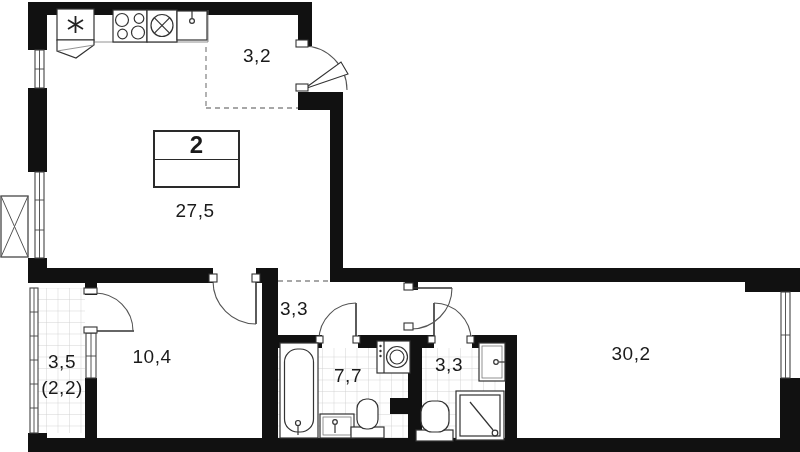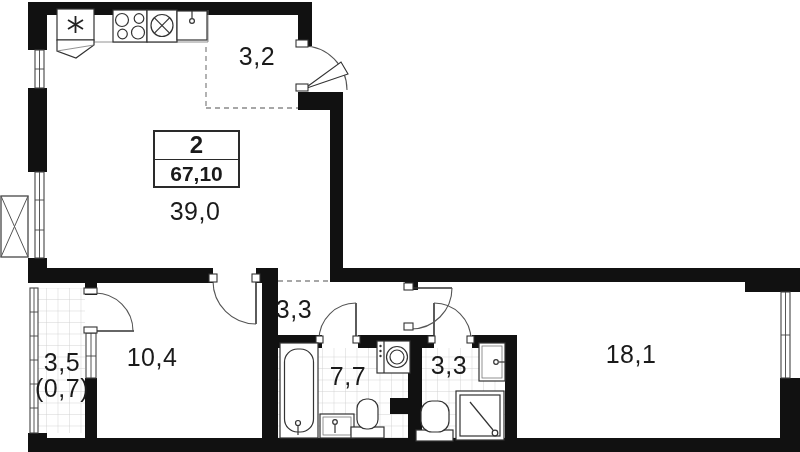--- a/index.html
+++ b/index.html
@@ -11,21 +11,21 @@
   .fxl{stroke:var(--fixture,#333);stroke-width:1.2;fill:none;}
   .thin{stroke:#777;stroke-width:.8;fill:none;}
   .door{stroke:#555;stroke-width:1.1;fill:none;}
   .leaf{stroke:#333;stroke-width:1.6;fill:none;}
   .wedge{fill:#fff;stroke:#333;stroke-width:1.1;}
   .dash{stroke:var(--dash,#8a8a8a);stroke-width:1.3;fill:none;stroke-dasharray:5 4;}
   .win{fill:#fff;stroke:#444;stroke-width:1.1;}
   .winl{stroke:#444;stroke-width:.9;fill:none;}
   .marker{fill:#fff;stroke:#333;stroke-width:1.1;}
   .tileline{stroke:var(--tile,#c9c9c9);stroke-width:.8;fill:none;}
-  .rlabel{position:absolute;transform:translate(-50%,-50%);font-size:25px;color:var(--text,#1a1a1a);
+  .rlabel{position:absolute;transform:translate(-50%,-50%);font-size:19px;color:var(--text,#1a1a1a);
     white-space:nowrap;letter-spacing:.5px;}
   .area-box{position:absolute;left:153px;top:130px;width:87px;height:58px;background:#fff;
     border:2px solid #2a2a2a;box-sizing:border-box;text-align:center;color:var(--text,#1a1a1a);}
   .area-box-top{height:27px;line-height:26px;border-bottom:1.5px solid #2a2a2a;
     font-size:24px;font-weight:bold;}
   .area-box-bottom{height:27px;line-height:28px;font-size:21px;font-weight:bold;}
 </style>
 </head>
 <body>
 
@@ -231,25 +231,24 @@
       <rect class="fx" x="456" y="391" width="48" height="49" stroke-width="1.3"></rect>
       <rect class="fxl" x="460" y="395" width="40" height="41" stroke-width=".9"></rect>
       <line class="fxl" x1="470" y1="402" x2="493" y2="430" stroke-width="1"></line>
       <circle class="fx" cx="495" cy="433" r="2.8" stroke-width="1"></circle>
     </g>
   </g>
 </svg>
 
 <div class="area-box">
   <div class="area-box-top">2</div>
-  <div class="area-box-bottom">67,10</div>
 </div>
 
 <div class="rlabel" style="left:257px;top:56px">3,2</div>
-<div class="rlabel" style="left:195px;top:211px">39,0</div>
+<div class="rlabel" style="left:195px;top:211px">27,5</div>
 <div class="rlabel" style="left:152px;top:357px">10,4</div>
 <div class="rlabel" style="left:294px;top:309px">3,3</div>
 <div class="rlabel" style="left:62px;top:362px">3,5</div>
-<div class="rlabel" style="left:62px;top:388px">(0,7)</div>
+<div class="rlabel" style="left:62px;top:388px">(2,2)</div>
 <div class="rlabel" style="left:348px;top:376px">7,7</div>
 <div class="rlabel" style="left:449px;top:365px">3,3</div>
-<div class="rlabel" style="left:631px;top:354px">18,1</div>
+<div class="rlabel" style="left:631px;top:354px">30,2</div>
 </div>
 
 </body></html>

